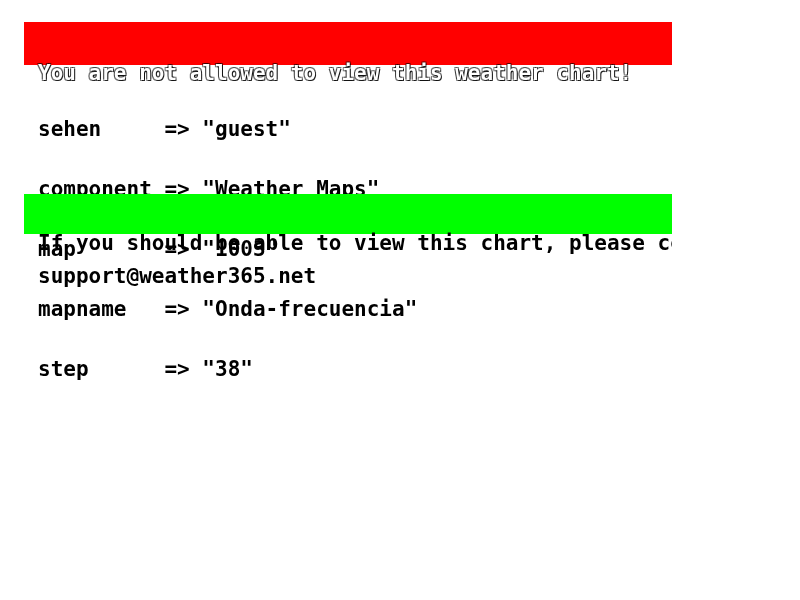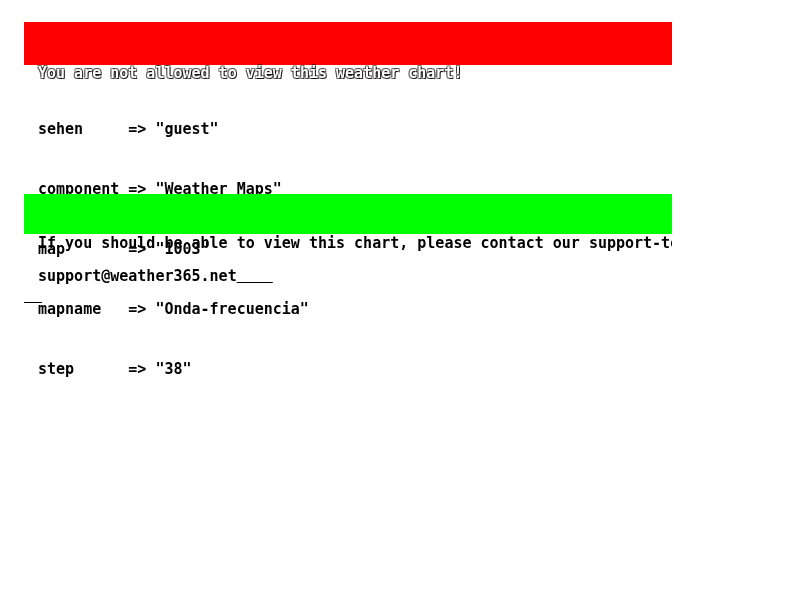--- a/index.html
+++ b/index.html
@@ -8,21 +8,21 @@
     background: #ffffff;
   }
   .page {
     position: relative;
     width: 672px;
     height: 600px;
     background: #ffffff;
     overflow: hidden;
     font-family: "DejaVu Sans Mono", "Liberation Mono", monospace;
     font-weight: bold;
-    font-size: 15px;
+    font-size: 21px;
     color: #000000;
   }
   .banner {
     position: absolute;
     left: 24px;
     width: 751px;
     box-sizing: border-box;
     padding-left: 14px;
     line-height: 19px;
     white-space: pre;
@@ -57,21 +57,20 @@
   .kv-value {
     margin-left: 1ch;
   }
   .footer {
     position: absolute;
     left: 24px;
     top: 246px;
     width: 751px;
     line-height: 20px;
     white-space: pre;
-    text-decoration: underline;
   }
   .footer-email {
     float: left;
     padding-left: 14px;
   }
   .footer-copyright {
     float: right;
     padding-right: 7px;
   }
 </style>

